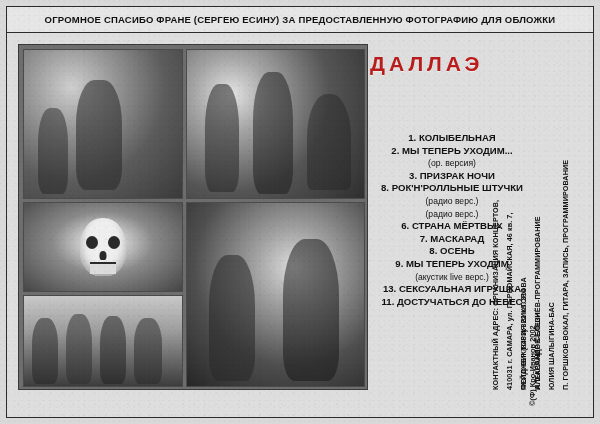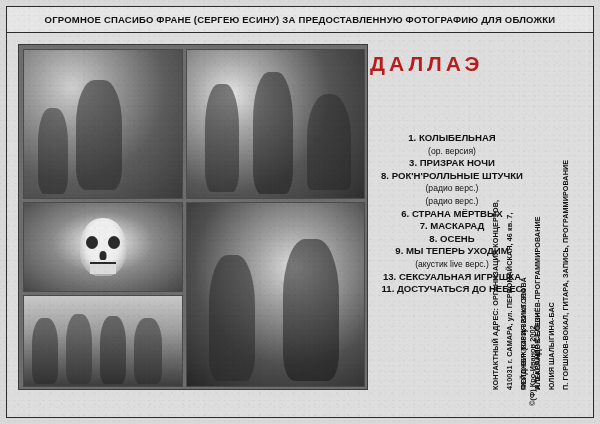--- a/index.html
+++ b/index.html
@@ -268,20 +268,21 @@
       <div class="fig" style="left:76px;top:20px;width:26px;height:68px;background:rgba(30,30,30,.5);"></div>
       <div class="fig" style="left:110px;top:22px;width:28px;height:66px;background:rgba(40,40,40,.5);"></div>
     </div>
   </div>
 
   <div class="tracklist">
     <div class="track">
       <span>1. КОЛЫБЕЛЬНАЯ</span>
     </div>
     <div class="track">
+      <span>2. МЫ ТЕПЕРЬ УХОДИМ...</span>
       <span class="sub">(ор. версия)</span>
     </div>
     <div class="track">
       <span>3. ПРИЗРАК НОЧИ</span>
     </div>
     <div class="track">
       <span>8. РОК'Н'РОЛЛЬНЫЕ ШТУЧКИ</span>
       <span class="sub">(радио верс.)</span>
     </div>
     <div class="track">

